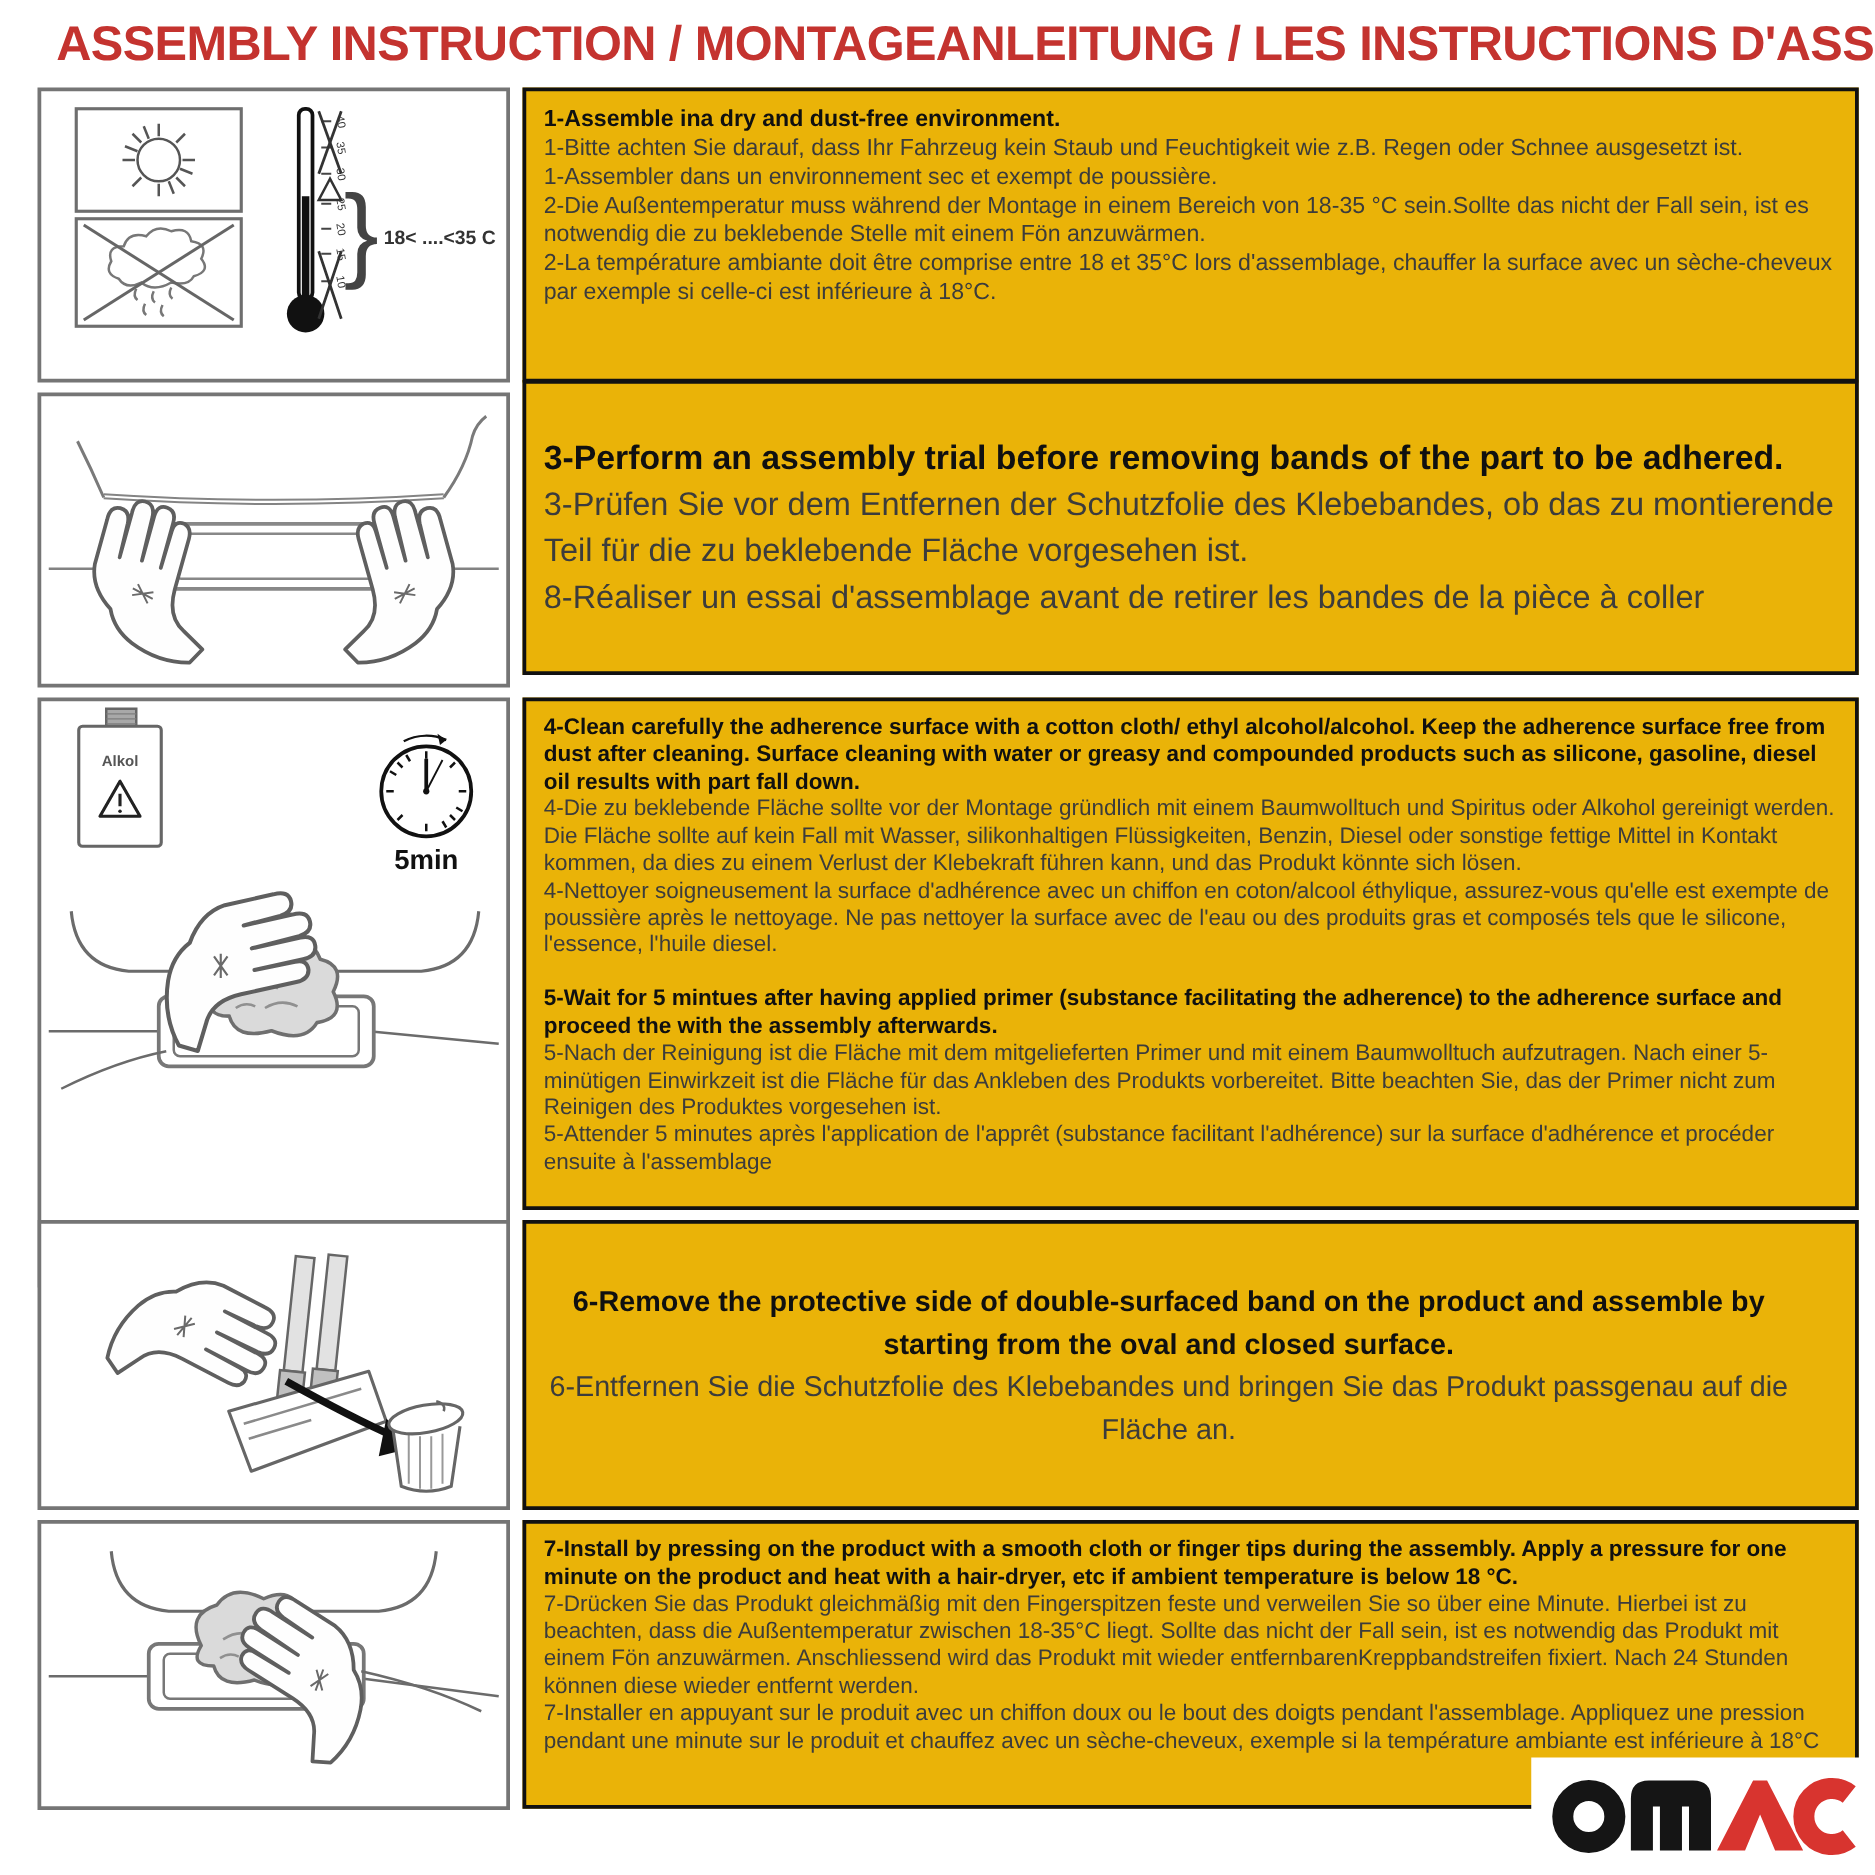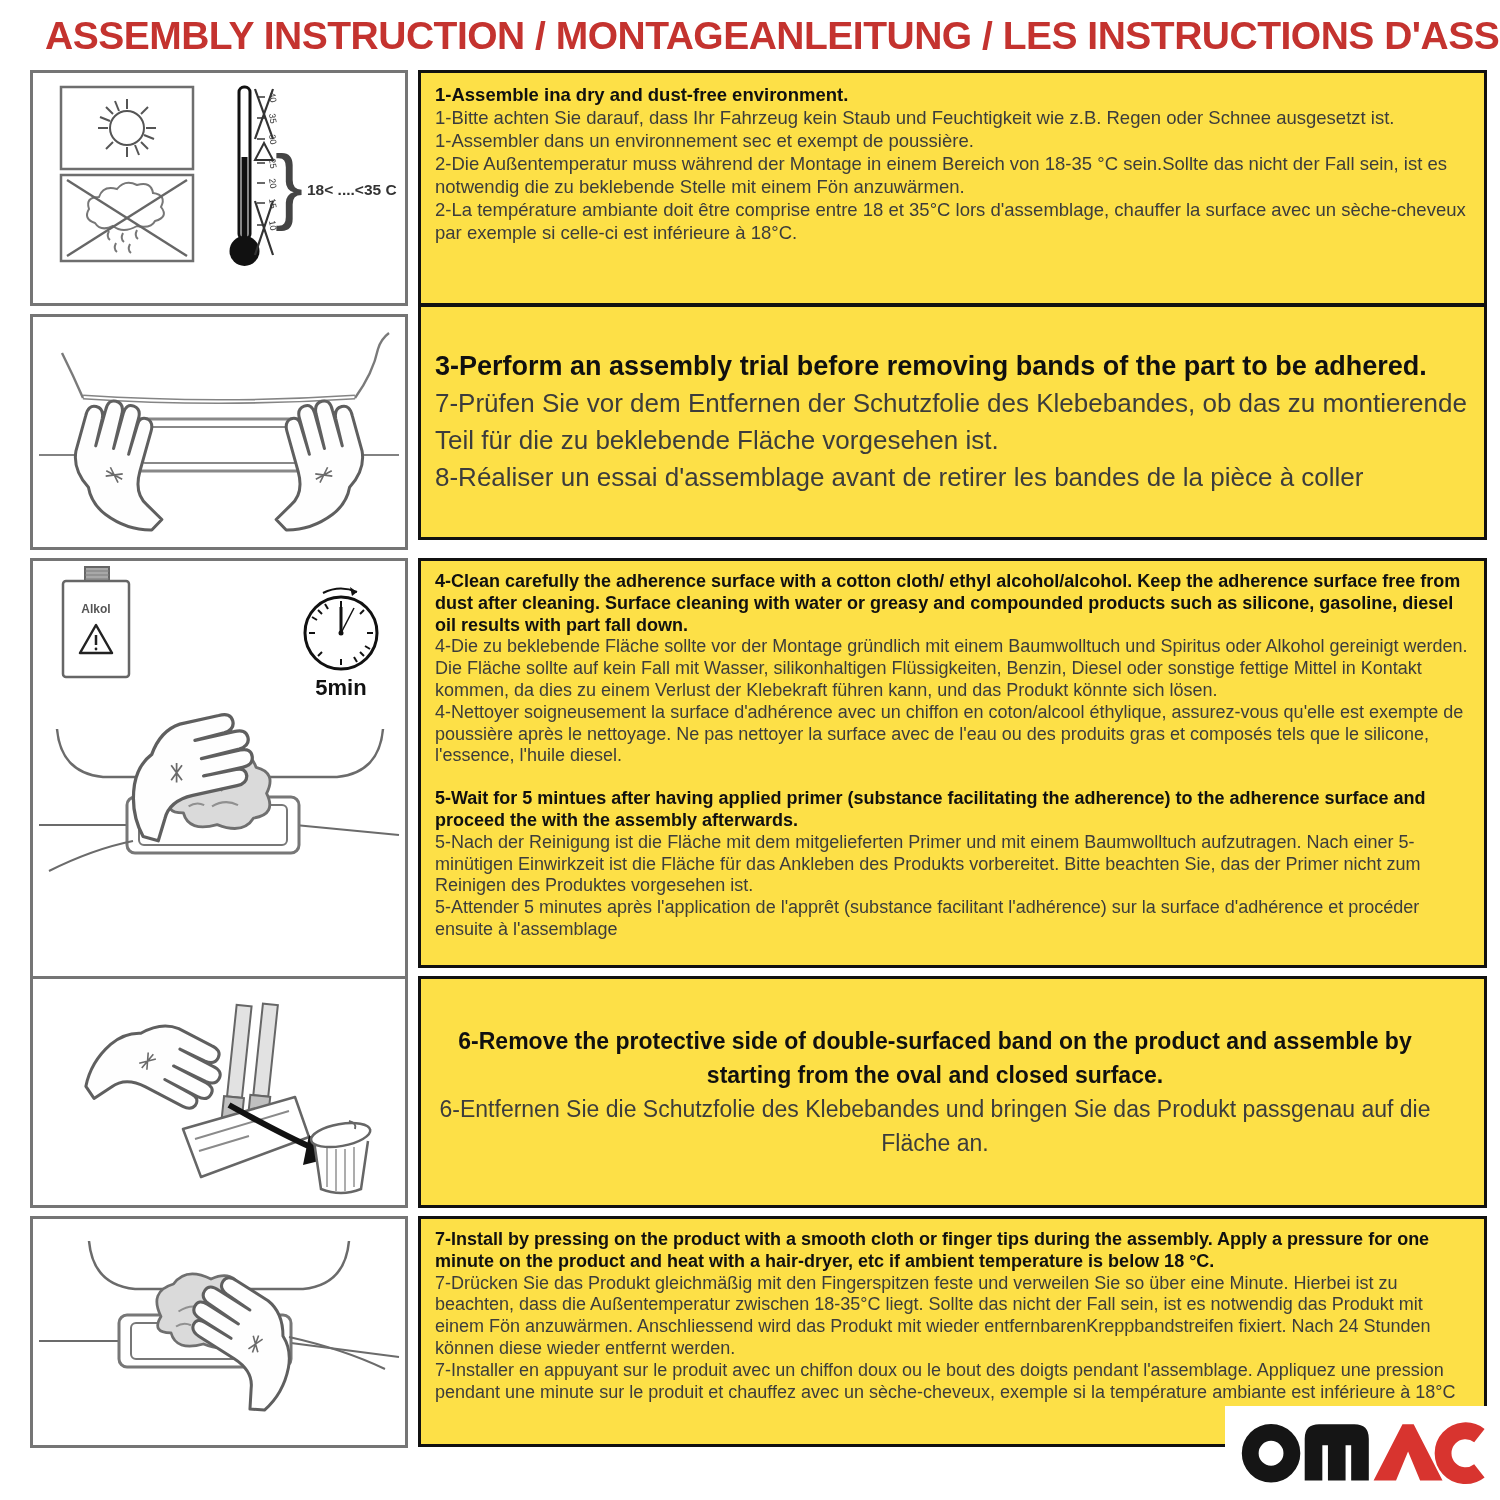--- a/index.html
+++ b/index.html
@@ -10,21 +10,21 @@
   .title{
     position:absolute;left:45px;top:14px;width:1420px;
     font-size:39px;font-weight:800;letter-spacing:-0.5px;
     color:#c4332f;white-space:nowrap;
   }
   .figbox{
     position:absolute;left:30px;width:378px;background:#fff;
     border:3px solid #757575;box-sizing:border-box;
   }
   .textbox{
-    position:absolute;left:418px;width:1069px;background:#fde047;
+    position:absolute;left:418px;width:1069px;background:#eab308;
     border:3px solid #111;box-sizing:border-box;
     padding:10px 14px;display:flex;flex-direction:column;
   }
   .textbox.center{justify-content:center;}
   .textbox p{margin:0;}
   .b{font-weight:bold;color:#101010;}
   .r{font-weight:normal;color:#3c3c3c;}
   .fs1 p{font-size:18.5px;line-height:23px;}
   .fs2 p{font-size:26px;line-height:37px;}
   .fs2 p.b{font-size:27px;}
@@ -141,21 +141,21 @@
       <path d="M322,81 Q340,56 345,32 Q348,22 356,16" fill="none" stroke="#7a7a7a" stroke-width="2.4"></path>
       <rect x="96" y="102" width="186" height="52" rx="7" fill="#fff" stroke="#888" stroke-width="3"></rect>
       <rect x="108" y="110" width="162" height="36" rx="4" fill="#fff" stroke="#888" stroke-width="2"></rect>
       <use href="#hand-shape" transform="translate(8,170) rotate(-62)"></use>
       <use href="#hand-shape" transform="translate(364,170) scale(-1,1) rotate(-62)"></use>
     </svg>
   </div>
 
   <div class="textbox fs2 center" style="top:304px;height:236px;">
     <p class="b">3-Perform an assembly trial before removing bands of the part to be adhered.</p>
-    <p class="r">7-Prüfen Sie vor dem Entfernen der Schutzfolie des Klebebandes, ob das zu montierende Teil für die zu beklebende Fläche vorgesehen ist.</p>
+    <p class="r">3-Prüfen Sie vor dem Entfernen der Schutzfolie des Klebebandes, ob das zu montierende Teil für die zu beklebende Fläche vorgesehen ist.</p>
     <p class="r">8-Réaliser un essai d'assemblage avant de retirer les bandes de la pièce à coller</p>
   </div>
 
   <div class="figbox" style="top:558px;height:472px;">
     <svg viewBox="0 0 372 404" width="372" height="404">
       <g>
         <rect x="52" y="6" width="24" height="16" fill="#a8a8a8" stroke="#666" stroke-width="2"></rect>
         <path d="M52,10 h24 M52,14 h24 M52,18 h24" stroke="#7d7d7d" stroke-width="1"></path>
         <rect x="30" y="20" width="66" height="96" rx="3" fill="#fff" stroke="#666" stroke-width="2.5"></rect>
         <text x="63" y="52" text-anchor="middle" font-size="12" font-weight="700" fill="#555">Alkol</text>

